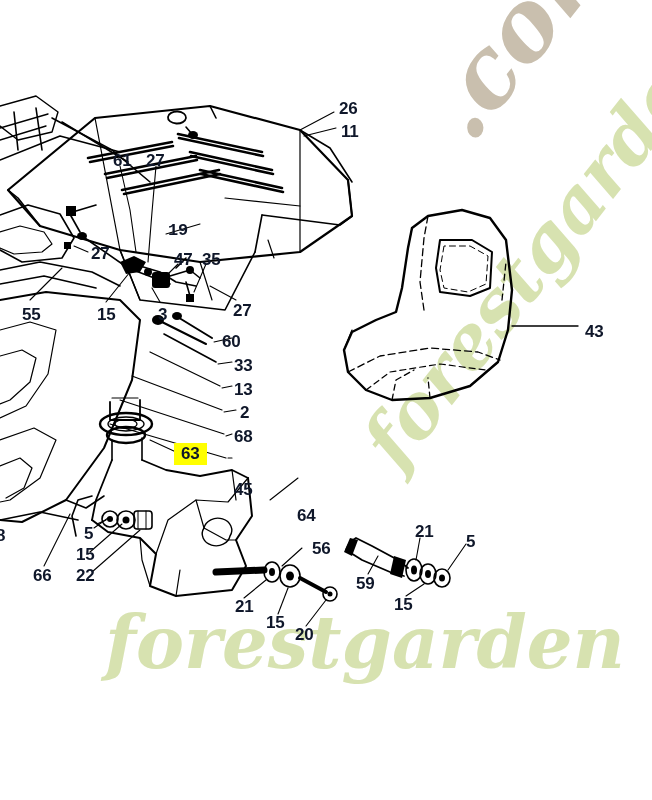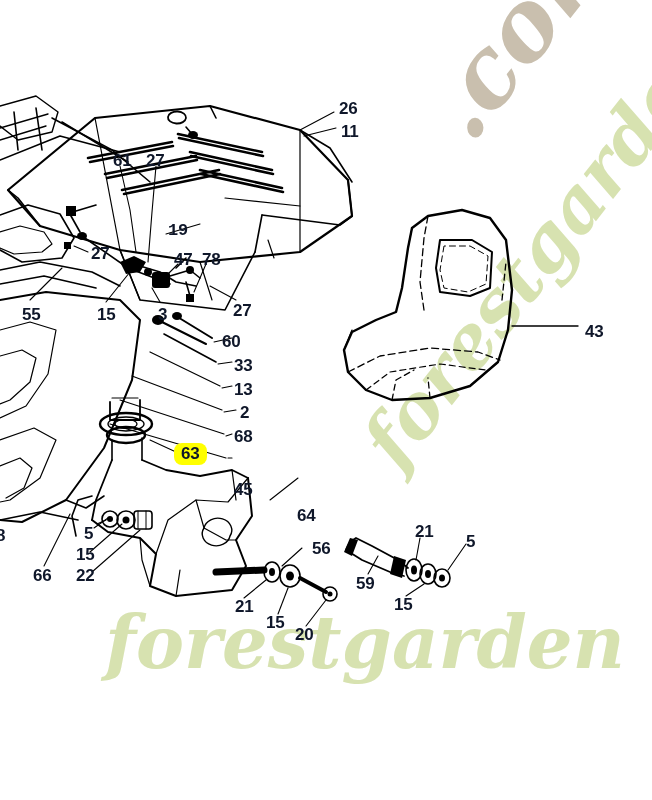--- a/index.html
+++ b/index.html
@@ -31,21 +31,20 @@
     font-weight: bold;
     font-size: 17px;
     color: #0f172a;
     line-height: 1;
     white-space: nowrap;
     letter-spacing: -0.2px;
   }
   .ref-label.highlighted {
     background: #FFFF00;
     padding: 2px 7px 3px 7px;
-    border-radius: 8px;
   }
   .wm {
     position: absolute;
     font-family: "DejaVu Serif", serif;
     font-style: italic;
     font-weight: bold;
     pointer-events: none;
     user-select: none;
     white-space: nowrap;
   }
@@ -285,21 +284,21 @@
     </g>
   </svg>
 
   <div>
     <div class="ref-label" style="left:339px; top:100px;">26</div>
     <div class="ref-label" style="left:341px; top:123px;">11</div>
     <div class="ref-label" style="left:113px; top:152px;">61</div>
     <div class="ref-label" style="left:146px; top:152px;">27</div>
     <div class="ref-label" style="left:168px; top:222px;font-family:Liberation Mono, monospace;">19</div>
     <div class="ref-label" style="left:174px; top:251px;">47</div>
-    <div class="ref-label" style="left:202px; top:251px;">78</div>
+    <div class="ref-label" style="left:202px; top:251px;">35</div>
     <div class="ref-label" style="left:91px; top:245px;">27</div>
     <div class="ref-label" style="left:233px; top:302px;">27</div>
     <div class="ref-label" style="left:22px; top:306px;">55</div>
     <div class="ref-label" style="left:97px; top:306px;">15</div>
     <div class="ref-label" style="left:158px; top:306px;">3</div>
     <div class="ref-label" style="left:222px; top:333px;">60</div>
     <div class="ref-label" style="left:234px; top:357px;">33</div>
     <div class="ref-label" style="left:234px; top:381px;">13</div>
     <div class="ref-label" style="left:240px; top:404px;">2</div>
     <div class="ref-label" style="left:234px; top:428px;">68</div>

